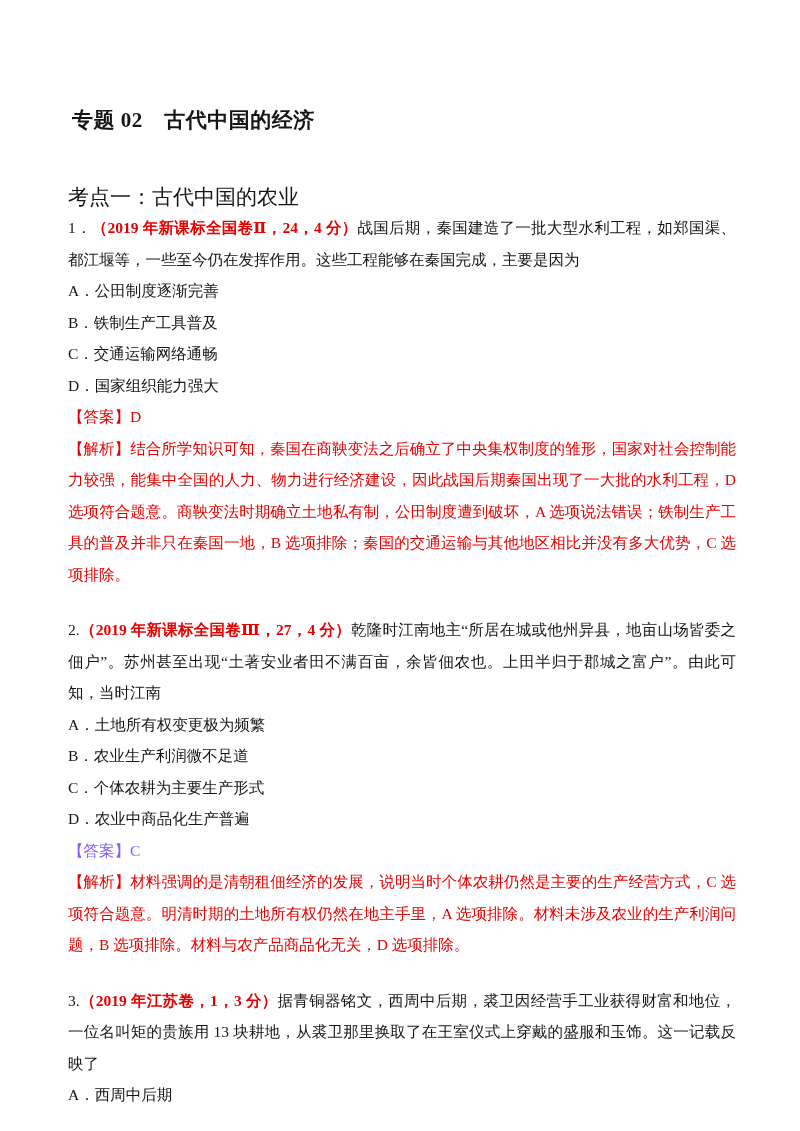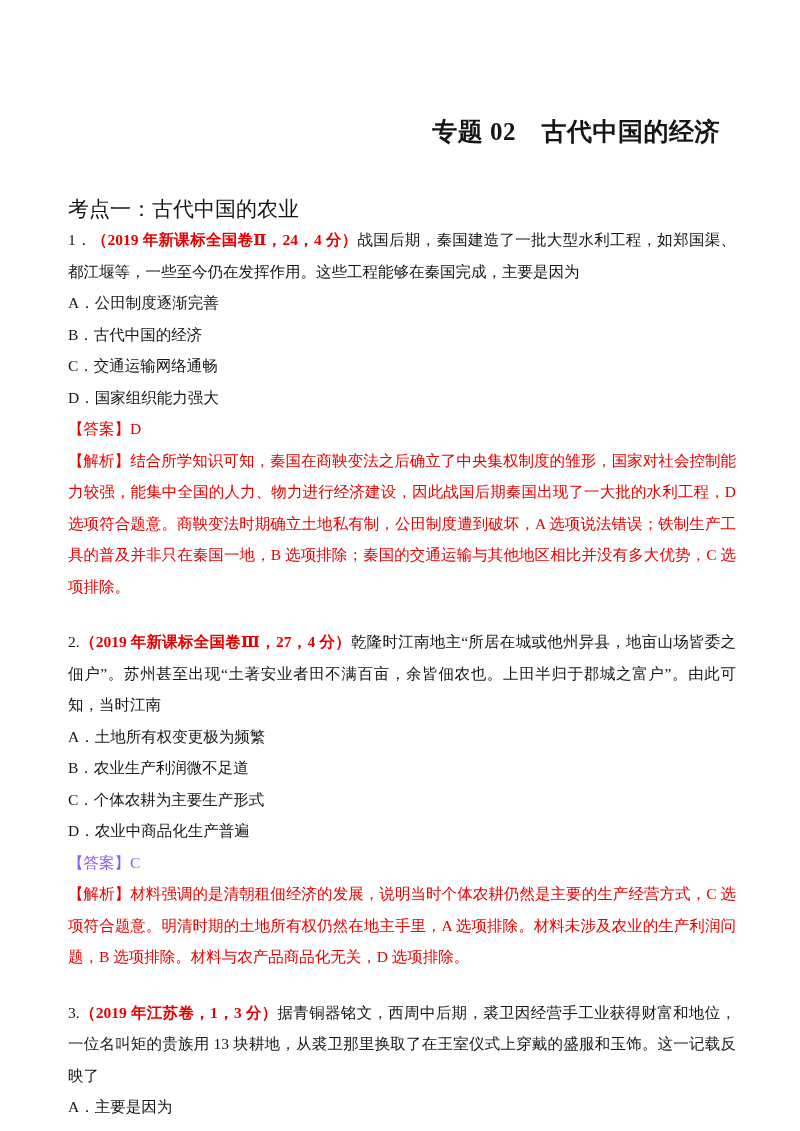--- a/index.html
+++ b/index.html
@@ -15,23 +15,23 @@
     color: #151515;
   }
   .page {
     box-sizing: border-box;
     width: 800px;
     height: 1131px;
     padding: 100px 64px 0 68px;
     background: #ffffff;
   }
   .doc-title {
-    margin: 16px;
-    text-align: right;
-    font-size: 25px;
+    margin: 4px;
+    text-align: left;
+    font-size: 21px;
     font-weight: bold;
     line-height: 32px;
     letter-spacing: 0.5px;
   }
   .section-heading {
     margin: 46px 0 0 0;
     font-size: 21px;
     font-weight: normal;
     line-height: 30px;
   }
@@ -56,35 +56,35 @@
 
 <div class="page">
 
   <h1 class="doc-title">专题 02　古代中国的经济</h1>
 
   <h2 class="section-heading">考点一：古代中国的农业</h2>
 
   <section class="question first">
     <p class="stem"><span>1．</span><span class="red bold" style="color: rgb(230, 0, 0);">（2019 年新课标全国卷Ⅱ，24，4 分）</span><span>战国后期，秦国建造了一批大型水利工程，如郑国渠、都江堰等，一些至今仍在发挥作用。这些工程能够在秦国完成，主要是因为</span></p>
     <p class="option">A．公田制度逐渐完善</p>
-    <p class="option">B．古代中国的经济</p>
+    <p class="option">B．铁制生产工具普及</p>
     <p class="option">C．交通运输网络通畅</p>
     <p class="option">D．国家组织能力强大</p>
     <p class="answer-line red" style="color: rgb(230, 0, 0);"><span>【答案】</span><span>D</span></p>
     <p class="analysis red" style="color: rgb(230, 0, 0);">【解析】结合所学知识可知，秦国在商鞅变法之后确立了中央集权制度的雏形，国家对社会控制能力较强，能集中全国的人力、物力进行经济建设，因此战国后期秦国出现了一大批的水利工程，D 选项符合题意。商鞅变法时期确立土地私有制，公田制度遭到破坏，A 选项说法错误；铁制生产工具的普及并非只在秦国一地，B 选项排除；秦国的交通运输与其他地区相比并没有多大优势，C 选项排除。</p>
   </section>
 
   <section class="question follow">
     <p class="stem"><span>2.</span><span class="red bold" style="color: rgb(230, 0, 0);">（2019 年新课标全国卷Ⅲ，27，4 分）</span><span>乾隆时江南地主“所居在城或他州异县，地亩山场皆委之佃户”。苏州甚至出现“土著安业者田不满百亩，余皆佃农也。上田半归于郡城之富户”。由此可知，当时江南</span></p>
     <p class="option">A．土地所有权变更极为频繁</p>
     <p class="option">B．农业生产利润微不足道</p>
     <p class="option">C．个体农耕为主要生产形式</p>
     <p class="option">D．农业中商品化生产普遍</p>
     <p class="answer-line red" style="color: #8b5cf6;"><span>【答案】</span><span>C</span></p>
     <p class="analysis red" style="color: rgb(230, 0, 0);">【解析】材料强调的是清朝租佃经济的发展，说明当时个体农耕仍然是主要的生产经营方式，C 选项符合题意。明清时期的土地所有权仍然在地主手里，A 选项排除。材料未涉及农业的生产利润问题，B 选项排除。材料与农产品商品化无关，D 选项排除。</p>
   </section>
 
   <section class="question follow">
     <p class="stem"><span>3.</span><span class="red bold" style="color: rgb(230, 0, 0);">（2019 年江苏卷，1，3 分）</span><span>据青铜器铭文，西周中后期，裘卫因经营手工业获得财富和地位，一位名叫矩的贵族用 13 块耕地，从裘卫那里换取了在王室仪式上穿戴的盛服和玉饰。这一记载反映了</span></p>
-    <p class="option">A．主要是因为</p>
+    <p class="option">A．西周中后期</p>
   </section>
 
 </div>
 
 </body></html>

